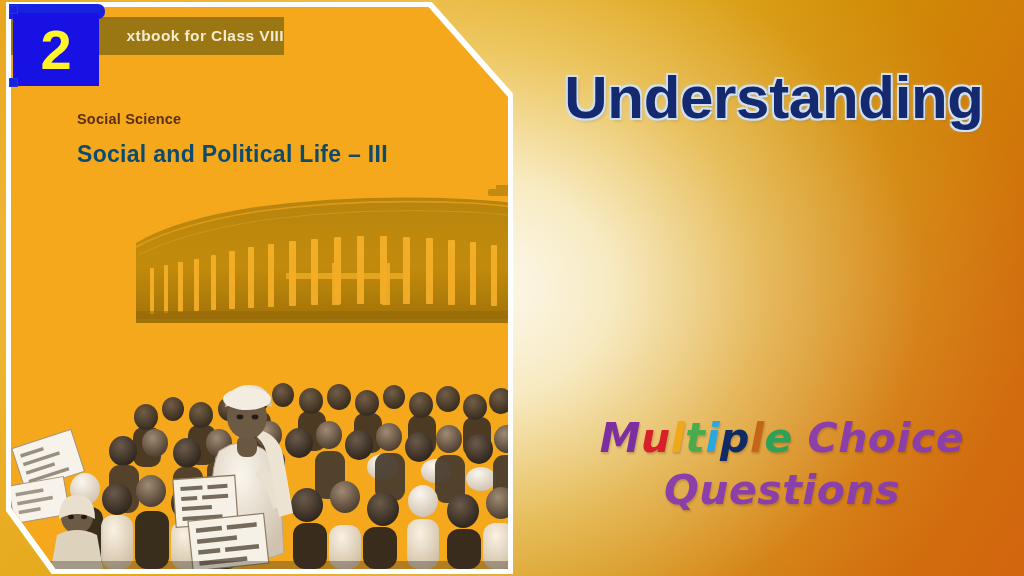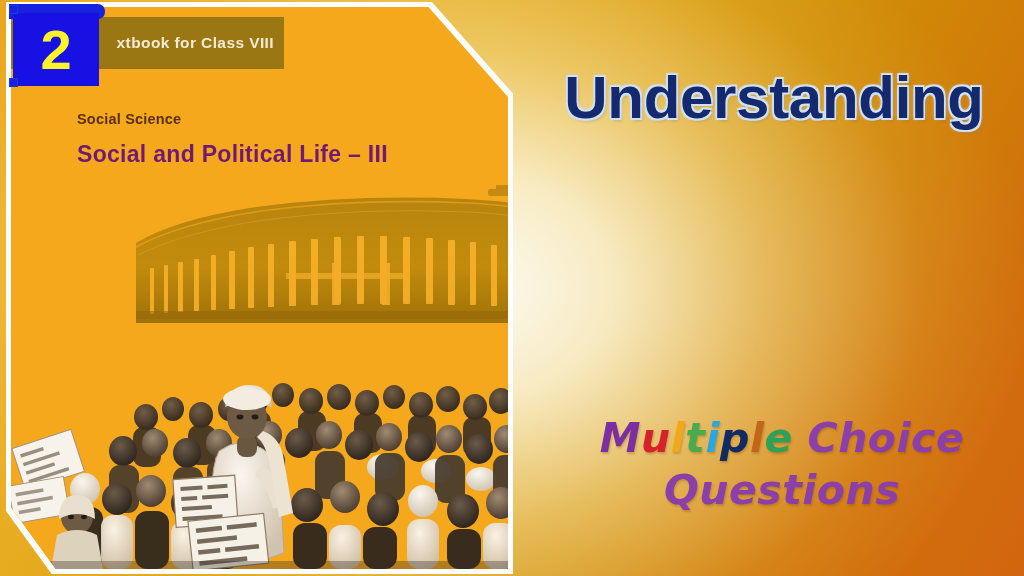--- a/index.html
+++ b/index.html
@@ -56,26 +56,25 @@
     clip-path: polygon(0 0, 84% 0, 100% 16%, 100% 100%, 9% 100%, 0 89%);
     overflow: hidden;
   }
 
   
   .cover-banner {
     position: absolute;
     left: 0;
     top: 10px;
     width: 273px;
-    height: 52px;
+    height: 38px;
     background: #9a7712;
     display: flex;
     align-items: center;
     justify-content: flex-end;
-    padding-right: 10px;
     box-sizing: border-box;
   }
   .cover-banner span {
     color: #f3ead0;
     font-size: 15.5px;
     font-weight: bold;
     letter-spacing: 0.4px;
     white-space: nowrap;
   }
 
@@ -85,21 +84,21 @@
     top: 104px;
     color: #5b2f14;
     font-size: 14.5px;
     font-weight: bold;
     letter-spacing: 0.2px;
   }
   .cover-title {
     position: absolute;
     left: 66px;
     top: 134px;
-    color: #701a75;
+    color: #0c4a6e;
     font-size: 23px;
     font-weight: bold;
     letter-spacing: 0.3px;
     white-space: nowrap;
   }
 
   
   .parliament {
     position: absolute;
     left: 125px;

